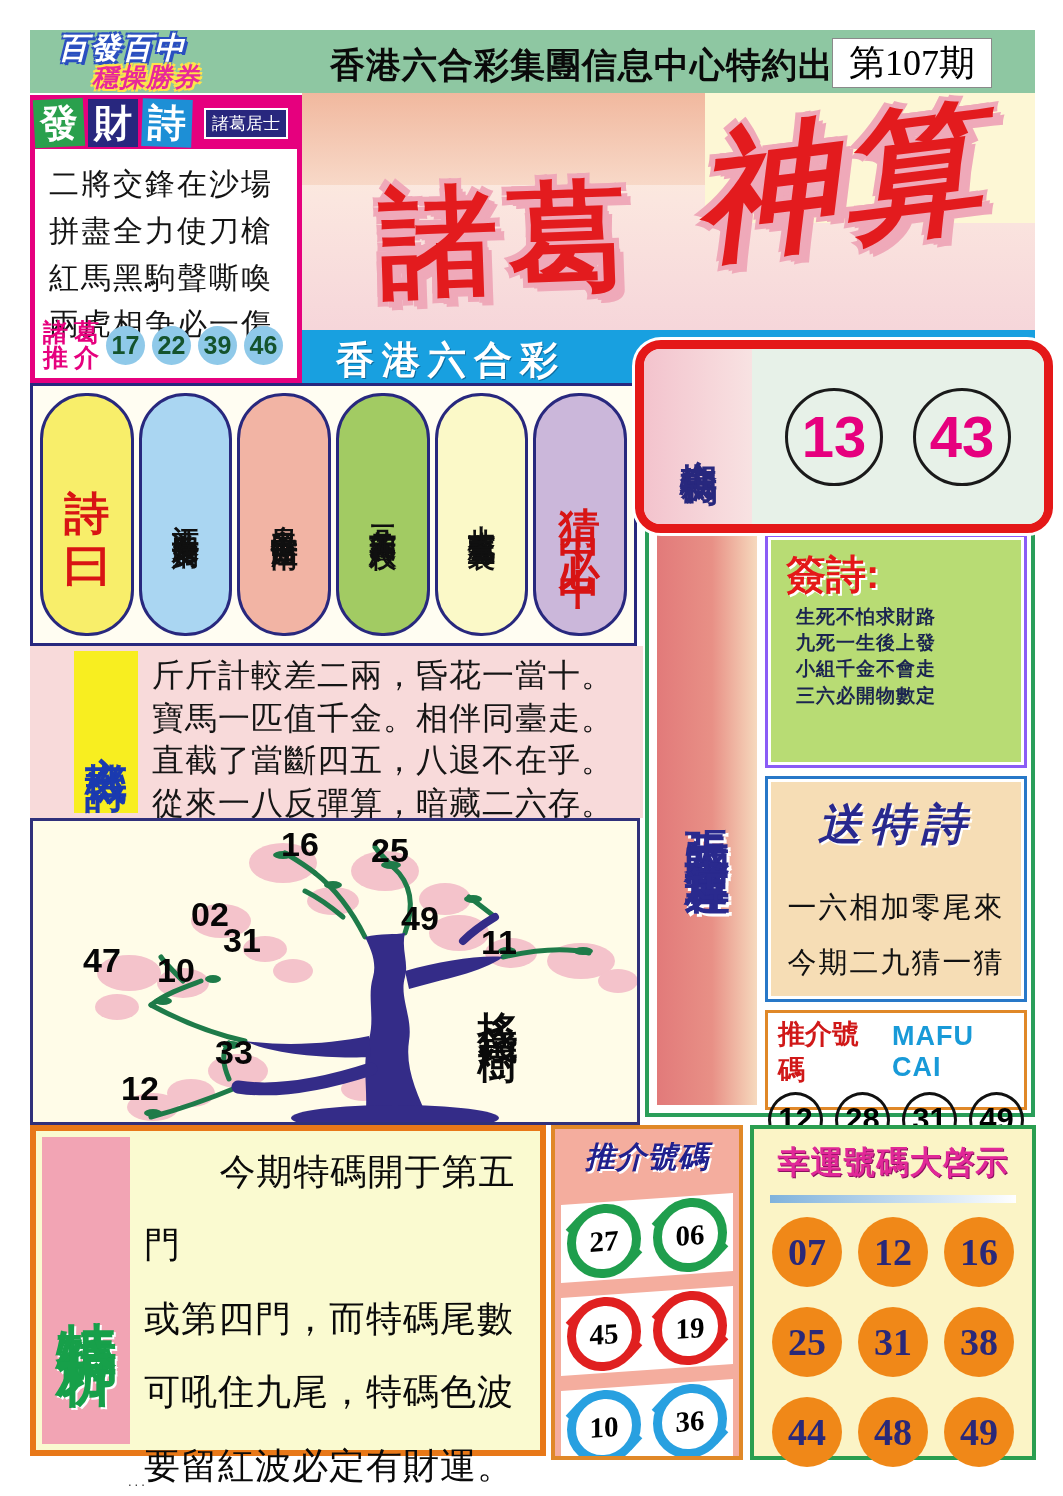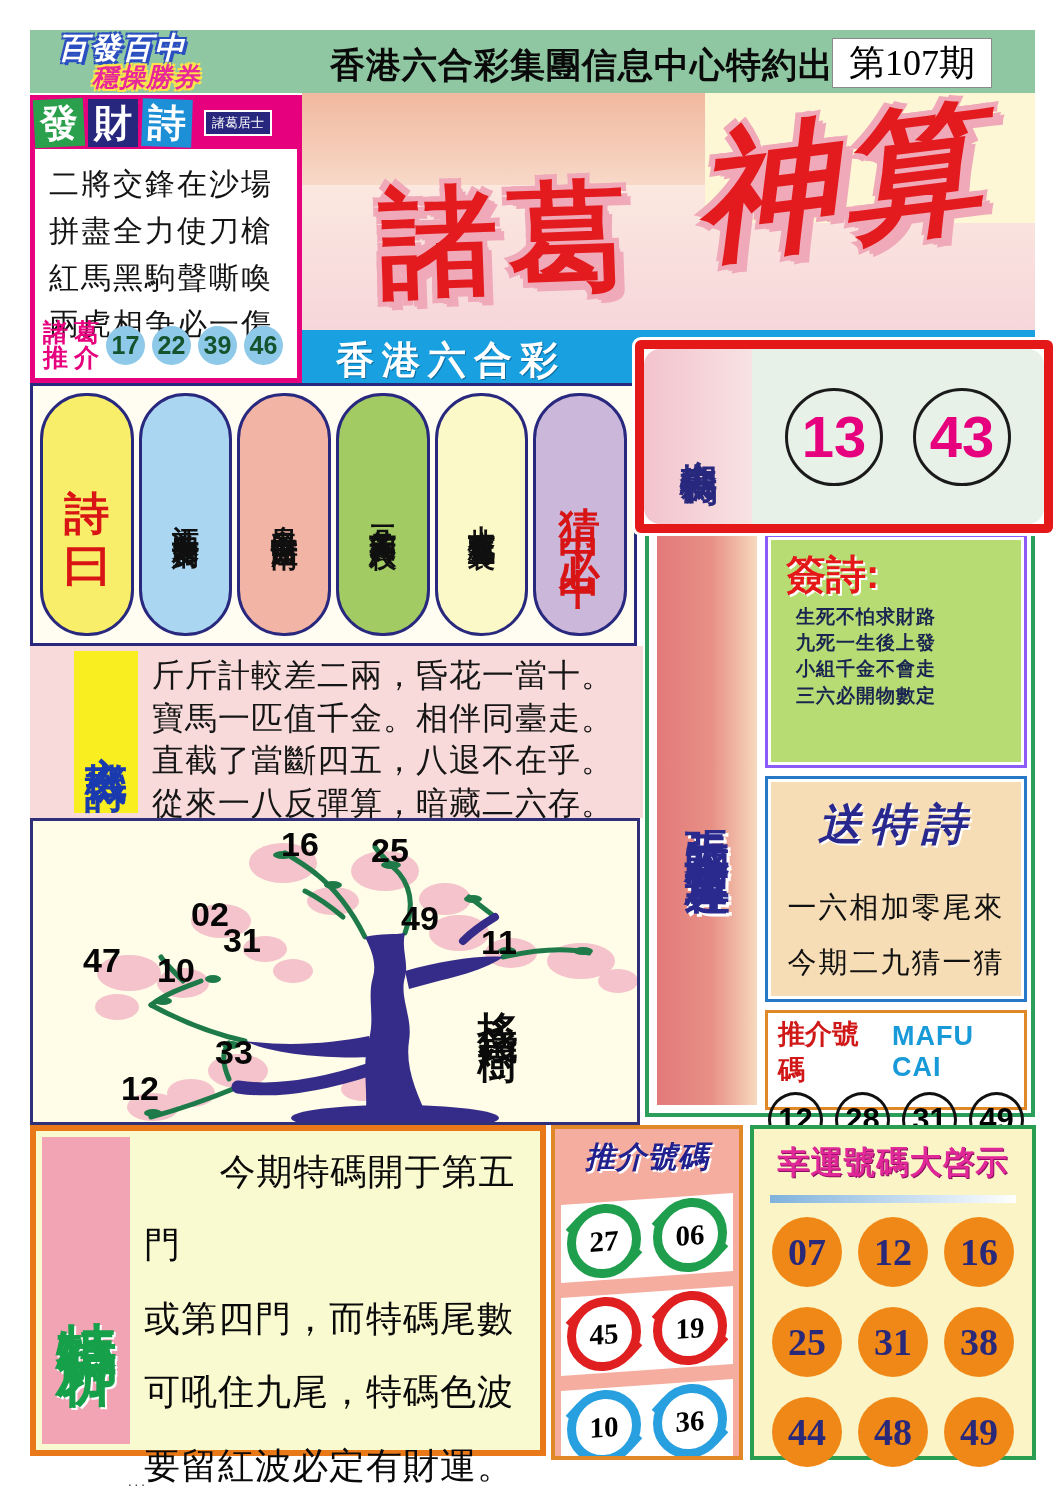--- a/index.html
+++ b/index.html
@@ -20,21 +20,21 @@
     font-size:36px;color:#000;}
 
   
   #facai{position:absolute;left:30px;top:95px;width:272px;height:288px;background:#e6007e;}
   #facai-head{height:52px;display:flex;align-items:center;gap:4px;padding:2px 4px 0 4px;}
   .tile{width:50px;height:48px;display:flex;align-items:center;justify-content:center;color:#fff;
     font-weight:bold;font-size:38px;font-family:"Liberation Serif","DejaVu Serif",serif;}
   .tile.g{background:#2aa04d;transform:rotate(-3deg);}
   .tile.n{background:#28277e;}
   .tile.b{background:#1d8fd6;transform:rotate(2deg);}
-  #facai-author{margin-left:8px;background:#28277e;border:2px solid #fff;color:#fff;font-size:13px;
+  #facai-author{margin-left:8px;background:#28277e;border:2px solid #fff;color:#fff;font-size:17px;
     padding:2px 6px;white-space:nowrap;}
   #facai-body{position:absolute;left:5px;right:5px;top:54px;bottom:5px;background:#fff;}
   #facai-poem{padding:12px 8px 0 14px;font-size:30px;color:#141414;line-height:1.56;letter-spacing:2px;}
   #facai-rec{position:absolute;left:8px;bottom:8px;display:flex;align-items:center;}
   #facai-rec .lbl{display:grid;grid-template-columns:auto auto;column-gap:6px;font-size:25px;font-weight:bold;color:#e6007e;line-height:1.0;}
   .ball-blue{width:39px;height:39px;border-radius:50%;background:#8fc9e9;color:#14532d;font-weight:bold;font-size:25px;
     display:flex;align-items:center;justify-content:center;margin-left:7px;}
 
   
   #masthead{position:absolute;left:302px;top:93px;width:733px;height:237px;
@@ -47,21 +47,21 @@
   #mast-left{left:78px;top:68px;font-size:118px;letter-spacing:10px;transform:rotate(-2deg);}
   #mast-right{left:392px;top:-4px;font-size:140px;letter-spacing:6px;font-style:italic;transform:rotate(-7deg);}
 
   
   #banner{position:absolute;left:302px;top:330px;width:733px;height:55px;background:#18a0e0;}
   #banner span{position:absolute;left:34px;top:5px;font-size:38px;font-weight:900;color:#fff;letter-spacing:8px;
     text-shadow:1px 1px 0 #0d6ca0;}
 
   
   #tema{position:absolute;left:635px;top:340px;width:400px;height:175px;background:#fff;border:9px solid #e41818;
-    border-radius:6px;z-index:5;display:flex;box-shadow:0 0 0 3px #fff;}
+    border-radius:26px;z-index:5;display:flex;box-shadow:0 0 0 3px #fff;}
   #tema-label{width:108px;background:linear-gradient(90deg,#f3c3cd,#f8e2e2);display:flex;align-items:center;justify-content:center;
     font-size:37px;font-weight:bold;color:#28287e;letter-spacing:3px;border-radius:16px 0 0 16px;}
   #tema-nums{flex:1;background:#e7f1e8;border-radius:0 16px 16px 0;display:flex;align-items:center;justify-content:center;gap:30px;}
   .tema-circle{width:92px;height:92px;border:3px solid #1a1a1a;border-radius:50%;display:flex;align-items:center;justify-content:center;
     color:#e6007e;font-size:58px;font-weight:bold;font-family:"Liberation Sans",sans-serif;}
 
   
   #shiyue{position:absolute;left:30px;top:383px;width:607px;height:263px;background:#fffdf2;border:3px solid #28287e;
     display:flex;gap:5px;padding:7px;box-sizing:border-box;}
   .pill{flex:1;border:3px solid #28287e;border-radius:46px;display:flex;align-items:center;justify-content:center;box-sizing:border-box;}

